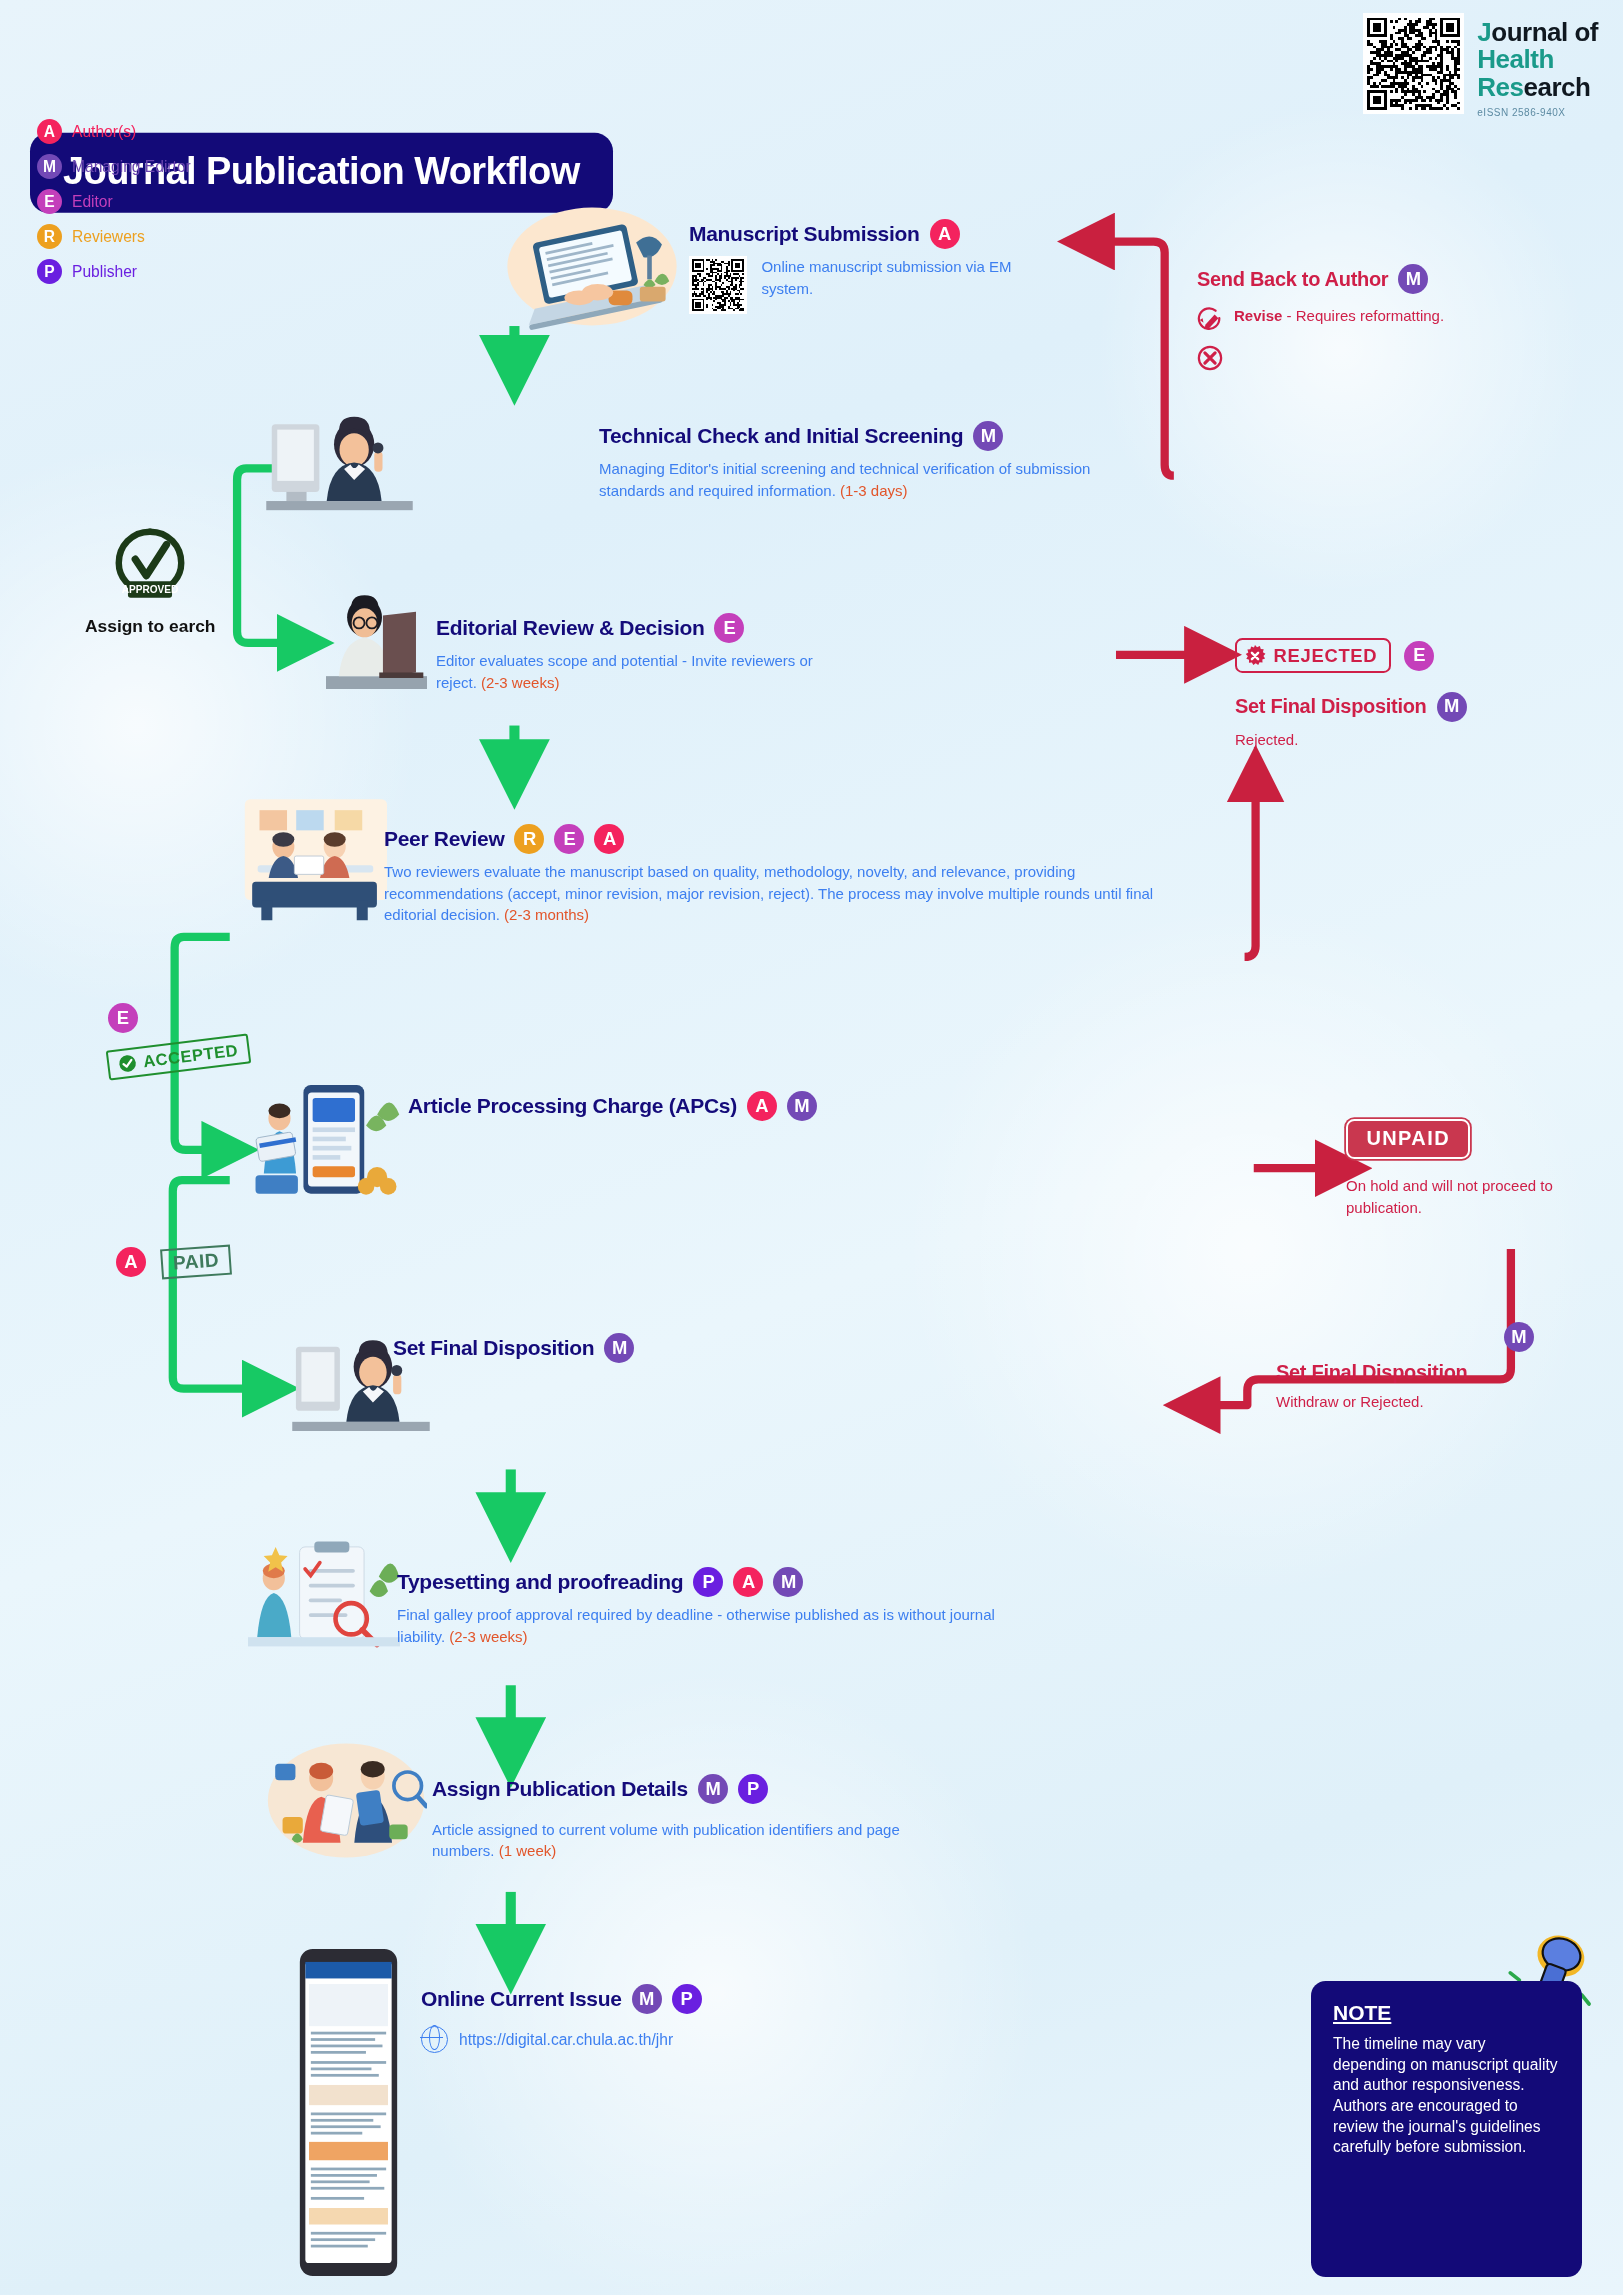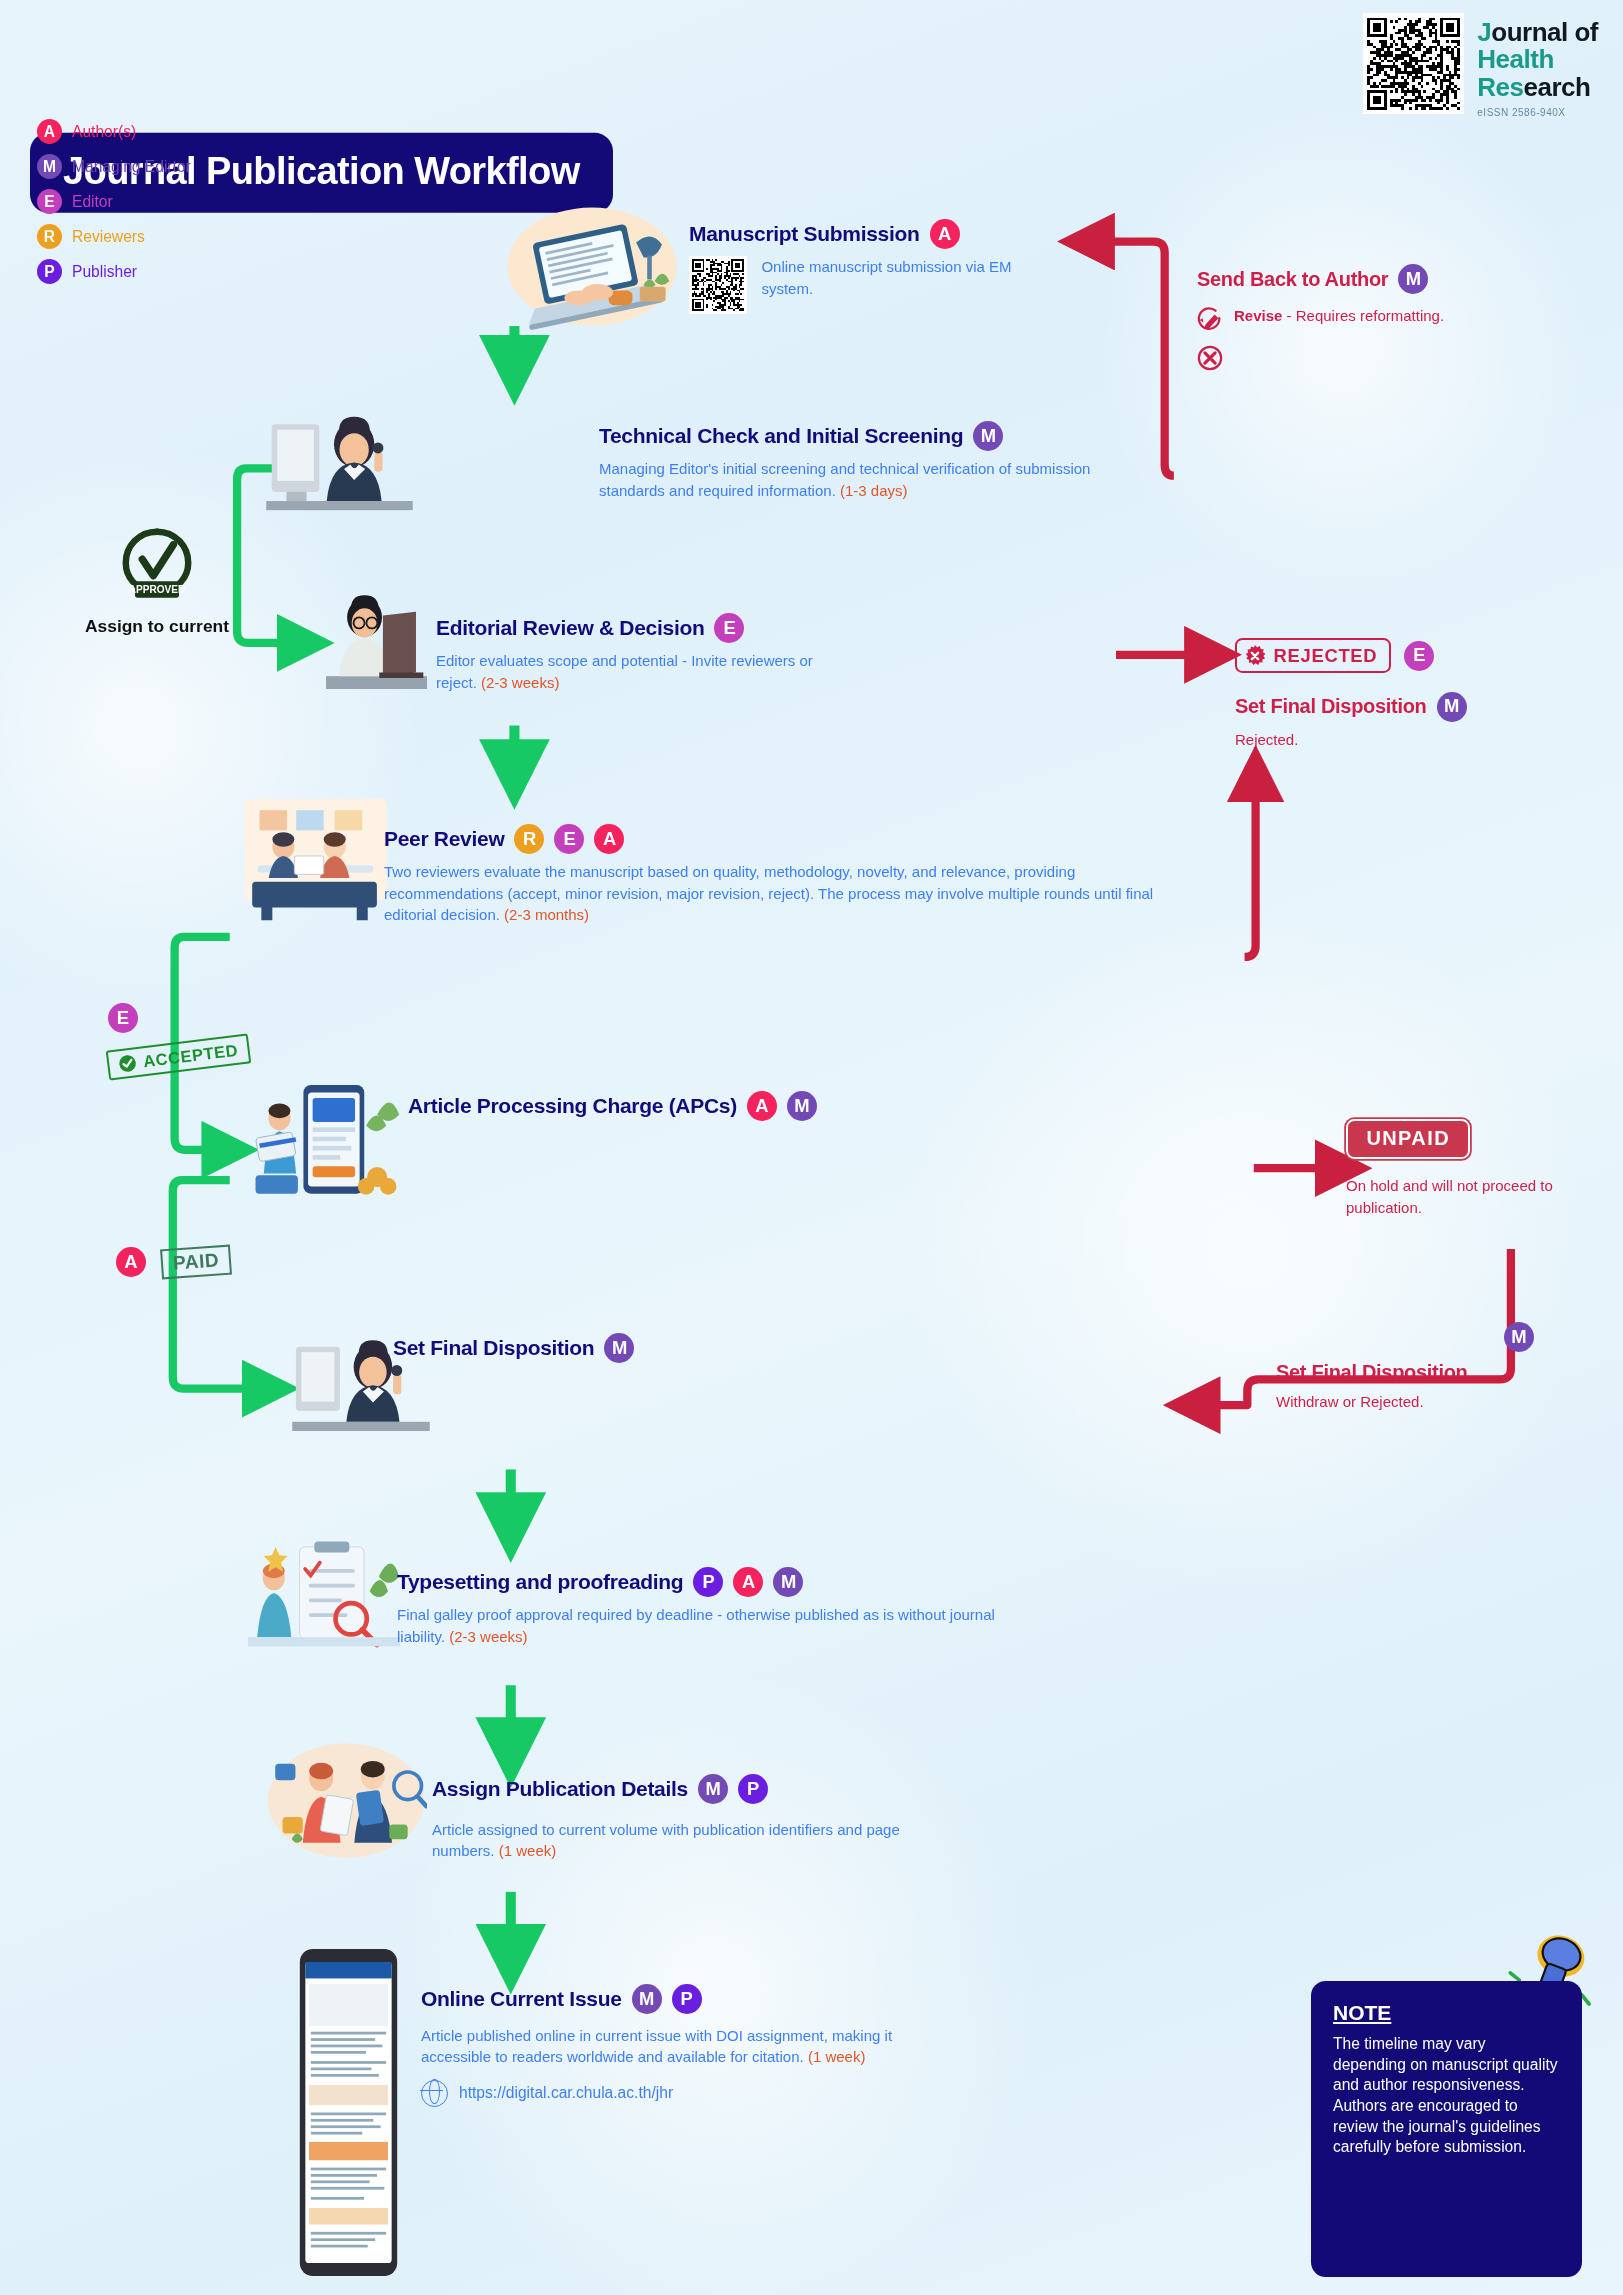--- a/index.html
+++ b/index.html
@@ -1359,21 +1359,21 @@
 </div>
 
 <div id="assign-editor">
   <svg width="70" height="79" viewBox="0 0 76 86">
     <path d="M38,4 C18,4 4,20 4,38 C4,54 16,66 30,70" fill="none" stroke="#1c3a18" stroke-width="7" stroke-linecap="round"></path>
     <path d="M38,4 C58,4 72,20 72,38 C72,54 60,66 46,70" fill="none" stroke="#1c3a18" stroke-width="7" stroke-linecap="round"></path>
     <path d="M22,34 L34,52 L56,18" fill="none" stroke="#1c3a18" stroke-width="8" stroke-linecap="round" stroke-linejoin="round"></path>
     <rect x="14" y="58" width="48" height="18" rx="3" fill="#1c3a18"></rect>
     <text x="38" y="71" font-size="11" font-weight="bold" fill="#fff" text-anchor="middle" font-family="Liberation Sans, sans-serif">APPROVED</text>
   </svg>
-  <div class="lbl">Assign to current</div>
+  <div class="lbl">Assign to earch</div>
 </div>
 
 <div class="illus" style="left:326px;top:588px;width:101px;height:101px;">
   <svg viewBox="0 0 110 110" width="101" height="101">
     <rect x="0" y="96" width="110" height="14" fill="#96a3ae"></rect>
     <ellipse cx="42" cy="32" rx="19" ry="21" fill="#1b1b22"></ellipse>
     <ellipse cx="42" cy="38" rx="14" ry="16" fill="#f0bd95"></ellipse>
     <path d="M28,26 q14,-14 29,0 q2,-18 -15,-18 q-17,0 -14,18z" fill="#1b1b22"></path>
     <circle cx="36" cy="38" r="6" fill="none" stroke="#1b1b22" stroke-width="2"></circle>
     <circle cx="50" cy="38" r="6" fill="none" stroke="#1b1b22" stroke-width="2"></circle>
@@ -2473,24 +2473,20 @@
     <span class="dur">(1 week)</span>
   </div>
 </div>
 
 <div class="step" style="left:421px;top:1984px;width:569px;">
   <div class="step-title">
     <span>Online Current Issue</span>
     <span class="role M big">M</span>
     <span class="role P big">P</span>
   </div>
-  <div class="step-body" style="max-width:487px;margin-top:11px;">
-    <span>Article published online in current issue with DOI assignment, making it accessible to readers worldwide and available for citation.</span>
-    <span class="dur">(1 week)</span>
-  </div>
   <div id="site-link">
     <span class="globe"></span>
     <span class="url">https://digital.car.chula.ac.th/jhr</span>
   </div>
 </div>
 
 <div style="position:absolute;left:1197px;top:264px;width:413px;">
   <div class="red-title">
     <span>Send Back to Author</span>
     <span class="role M big">M</span>

